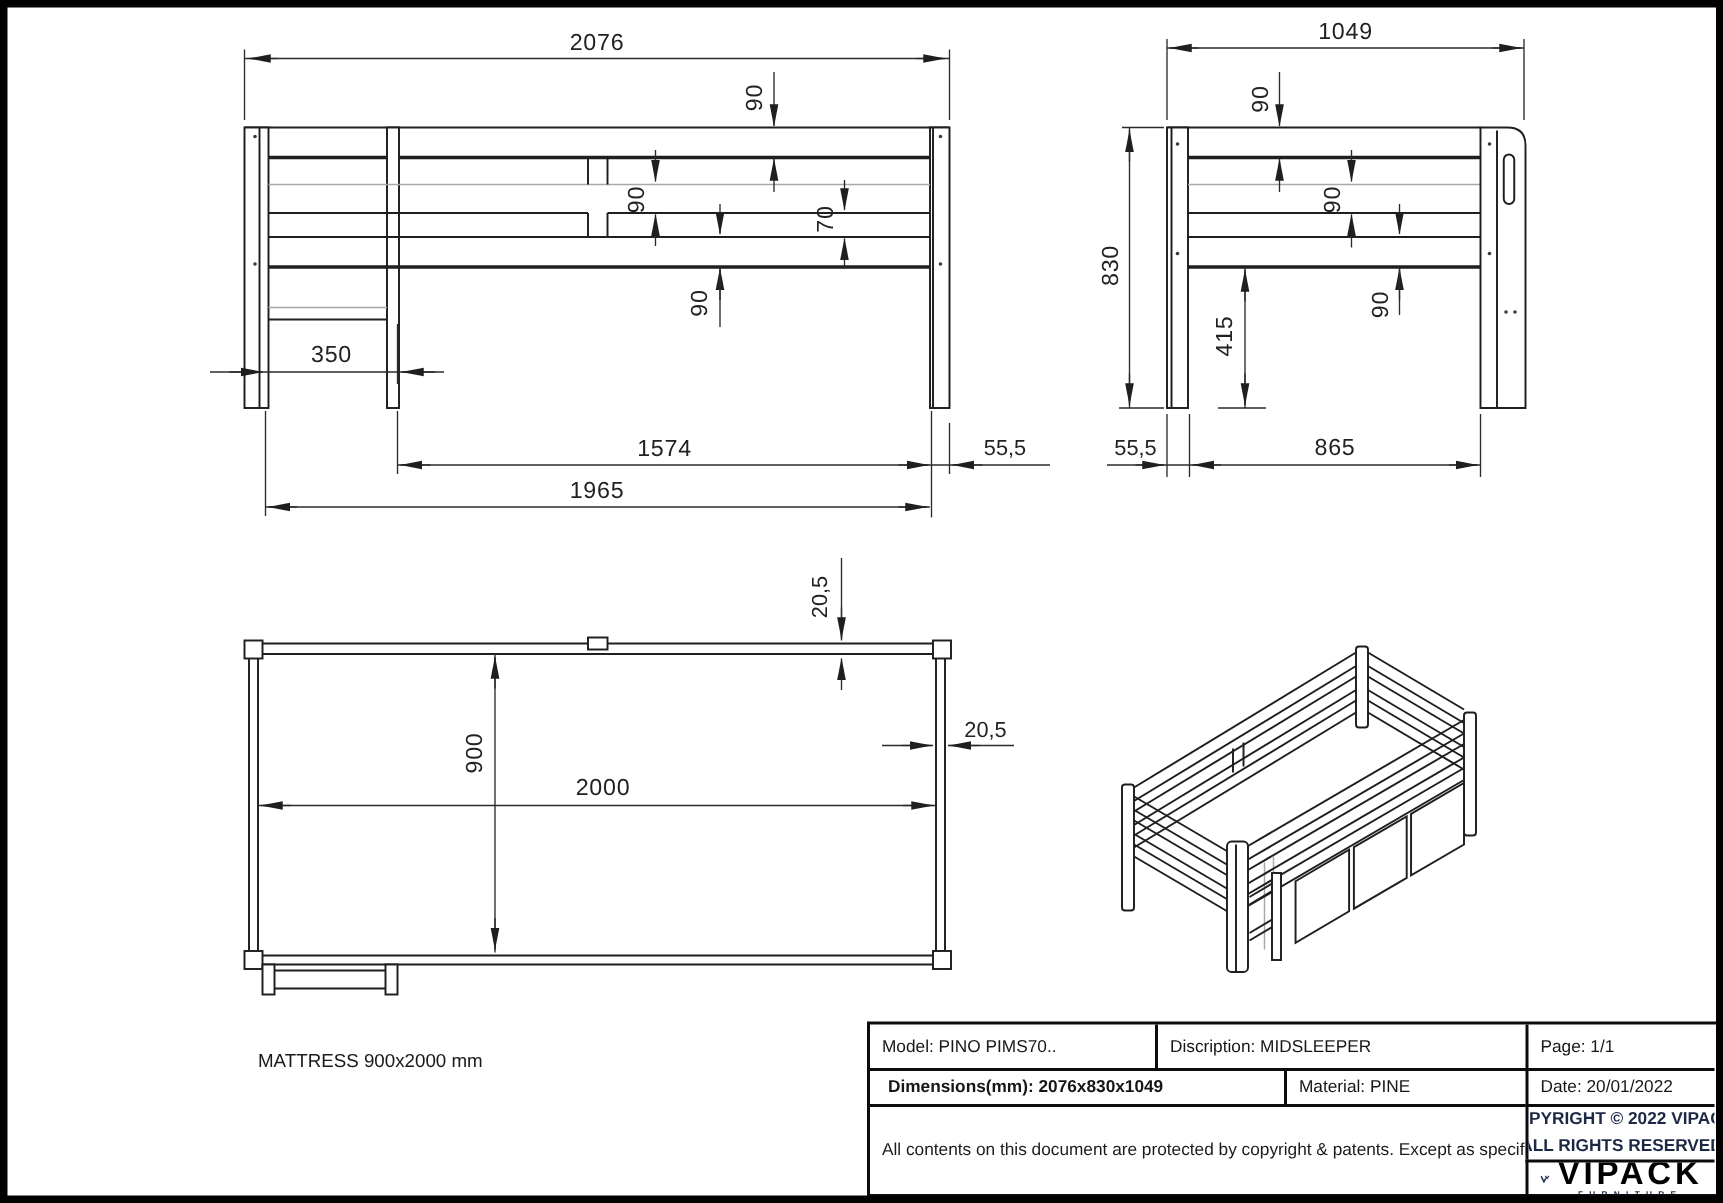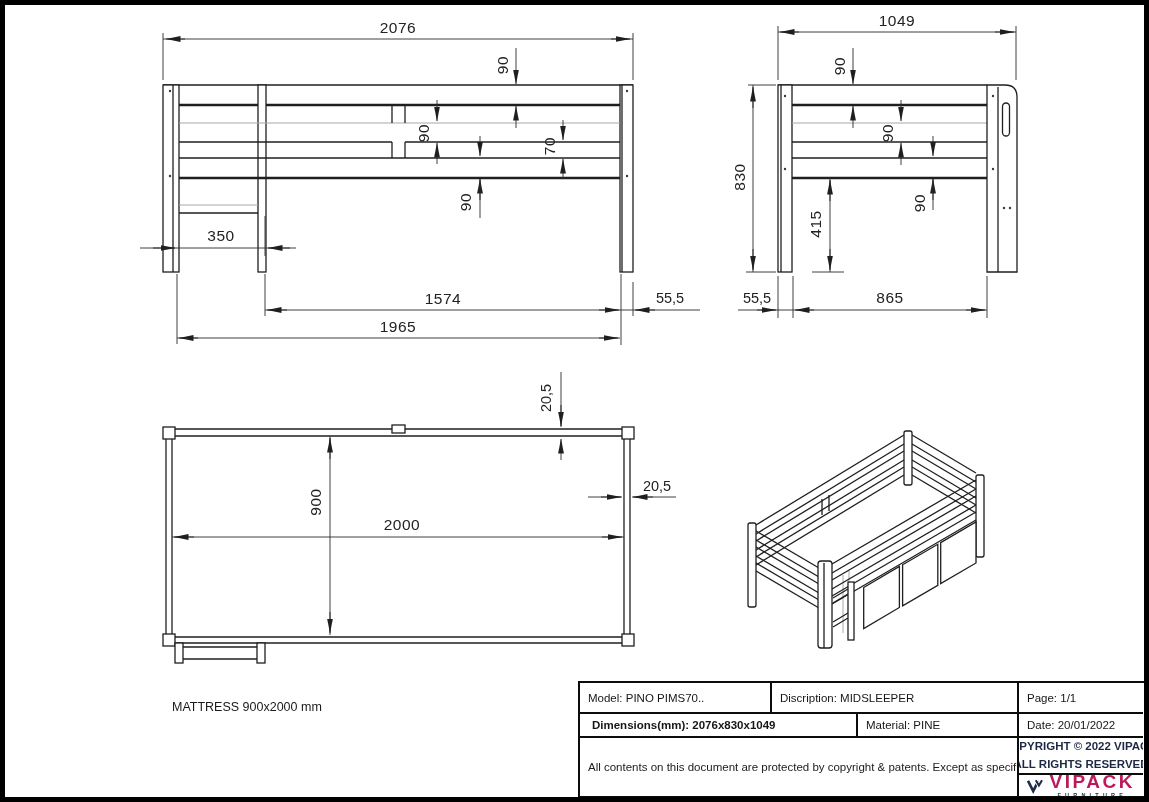--- a/index.html
+++ b/index.html
@@ -23,21 +23,21 @@
   .tb .cell{position:absolute;box-sizing:border-box;display:flex;align-items:center;
       padding:2px 8px;font-size:11.5px;white-space:nowrap;overflow:hidden;}
   .bl{border-left:2px solid #0c0c0c;}
   .bt{border-top:2px solid #0c0c0c;}
   .copytxt{font-size:9.4px;line-height:1.42;white-space:normal;align-items:flex-start;
       padding:3px 8px;color:#1b1b1b;}
   .copyright-cell{flex-direction:column;align-items:flex-start;justify-content:center;
       font-size:9.6px;font-weight:bold;color:#1c2844;line-height:1.5;white-space:nowrap;}
   .logo-cell{display:flex;align-items:center;justify-content:center;gap:5px;padding:1px 4px;}
   .brandcol{display:flex;flex-direction:column;align-items:center;line-height:1;}
-  .brand{font-size:19px;font-weight:bold;letter-spacing:2.5px;color:#be185d;}
+  .brand{font-size:22px;font-weight:bold;letter-spacing:2.5px;color:#000000;}
   .brandsub{font-size:5.5px;font-weight:bold;letter-spacing:4.2px;color:#1d2b4c;margin-top:2px;}
 </style>
 </head>
 <body>
 
 <div id="sheet">
 
 <svg width="1149" height="802" viewBox="0 0 1149 802">
   <defs>
     <marker id="arr" markerUnits="userSpaceOnUse" markerWidth="15" markerHeight="8" refX="14.5" refY="4" orient="auto">

